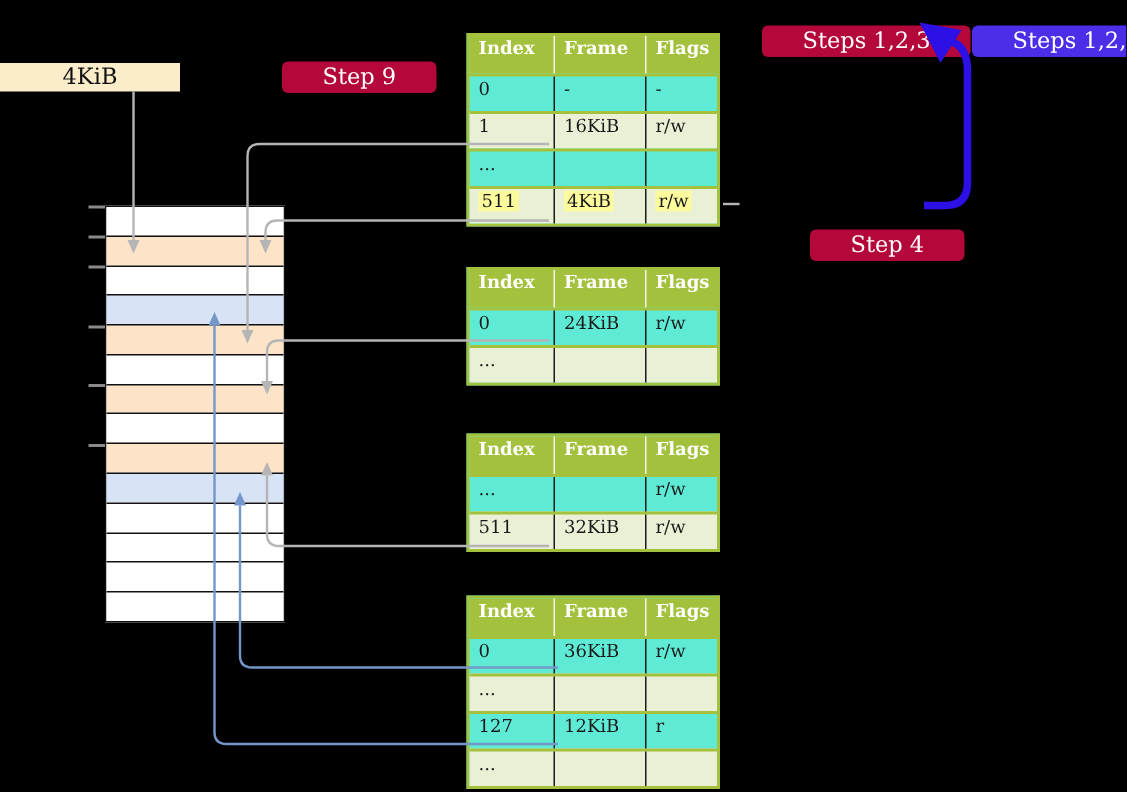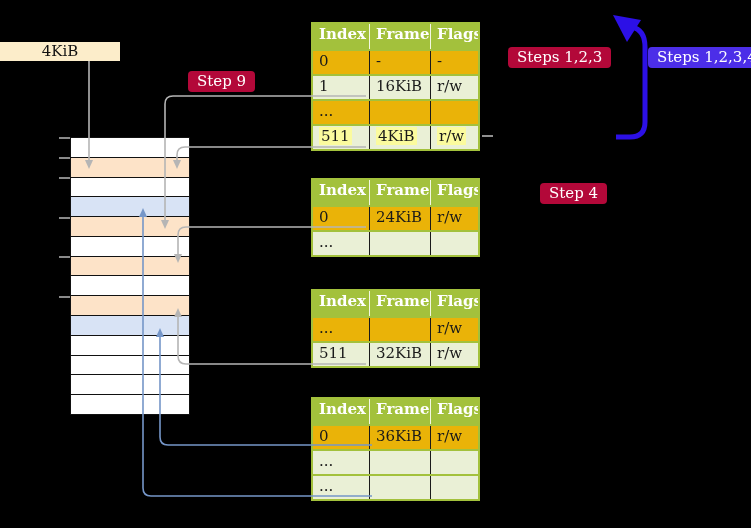--- a/index.html
+++ b/index.html
@@ -19,22 +19,22 @@
     position:relative;width:751px;height:528px;background:#000;overflow:hidden;
     font-family:"DejaVu Serif","Liberation Serif",serif;
   }
   
   #mem-box{
     position:absolute;left:0;top:42px;width:120px;height:19px;background:var(--cream);
     color:#111;font-size:15px;text-align:center;line-height:19px;
   }
   
   .badge{
-    position:absolute;height:21px;line-height:21px;padding:0 9px;border-radius:4px;
-    color:#fff;font-size:15px;white-space:nowrap;margin-top:30px;
+    position:absolute;height:21px;line-height:21px;padding:0 27px;border-radius:4px;
+    color:#fff;font-size:15px;white-space:nowrap;
   }
   .badge.red{background:var(--crimson);}
   .badge.blue{background:var(--violet);}
   #badge-step0{left:188px;top:41px;}
   #badge-steps123{left:508px;top:17px;}
   #badge-steps1234{left:648px;top:17px;}
   #badge-step4{left:540px;top:153px;}
   
   #memory-column{
     position:absolute;left:70px;top:137px;width:120px;height:278px;
@@ -42,21 +42,21 @@
   }
   .mrow{flex:1;border-top:1px solid #111;}
   .mrow:first-child{border-top:none;}
   .m-free{background:#fff;}
   .m-page-table{background:var(--peach);}
   .m-mapped-page{background:var(--bluerow);}
   .tick{position:absolute;left:59px;width:11px;height:2px;background:#8a8a8a;}
   
   .ptable{
     position:absolute;left:311px;width:169px;border:2px solid var(--green);
-    box-sizing:border-box;background:#eab308;font-size:15px;color:#1a1a1a;
+    box-sizing:border-box;background:#5eead4;font-size:12px;color:#1a1a1a;
   }
   .prow{display:flex;height:25px;border-top:2px solid var(--green);box-sizing:border-box;}
   .prow.head{border-top:none;background:var(--green);color:#fff;font-weight:bold;}
   .pcell{box-sizing:border-box;padding:1px 0 0 6px;border-left:1px solid #1a1a1a;overflow:hidden;white-space:nowrap;}
   .pcell:first-child{border-left:none;}
   .prow.head .pcell{border-left:1.5px solid #f3f7e3;}
   .prow.head .pcell:first-child{border-left:none;}
   .c0{width:56px;}.c1{width:61px;}.c2{flex:1;}
   .shade{background:var(--shade);}
   .hl{background:#fbfb9e;padding:0 2px;}
@@ -162,20 +162,25 @@
       <div class="prow">
         <div class="pcell c0">0</div>
         <div class="pcell c1">36KiB</div>
         <div class="pcell c2">r/w</div>
       </div>
       <div class="prow shade">
         <div class="pcell c0">...</div>
         <div class="pcell c1"></div>
         <div class="pcell c2"></div>
       </div>
+      <div class="prow">
+        <div class="pcell c0">127</div>
+        <div class="pcell c1">12KiB</div>
+        <div class="pcell c2">r</div>
+      </div>
       <div class="prow shade">
         <div class="pcell c0">...</div>
         <div class="pcell c1"></div>
         <div class="pcell c2"></div>
       </div>
     </div>
 
   <svg id="overlay" viewBox="0 0 751 528">
 
     <g stroke="#b5b5b5" stroke-width="1.6" fill="none">

